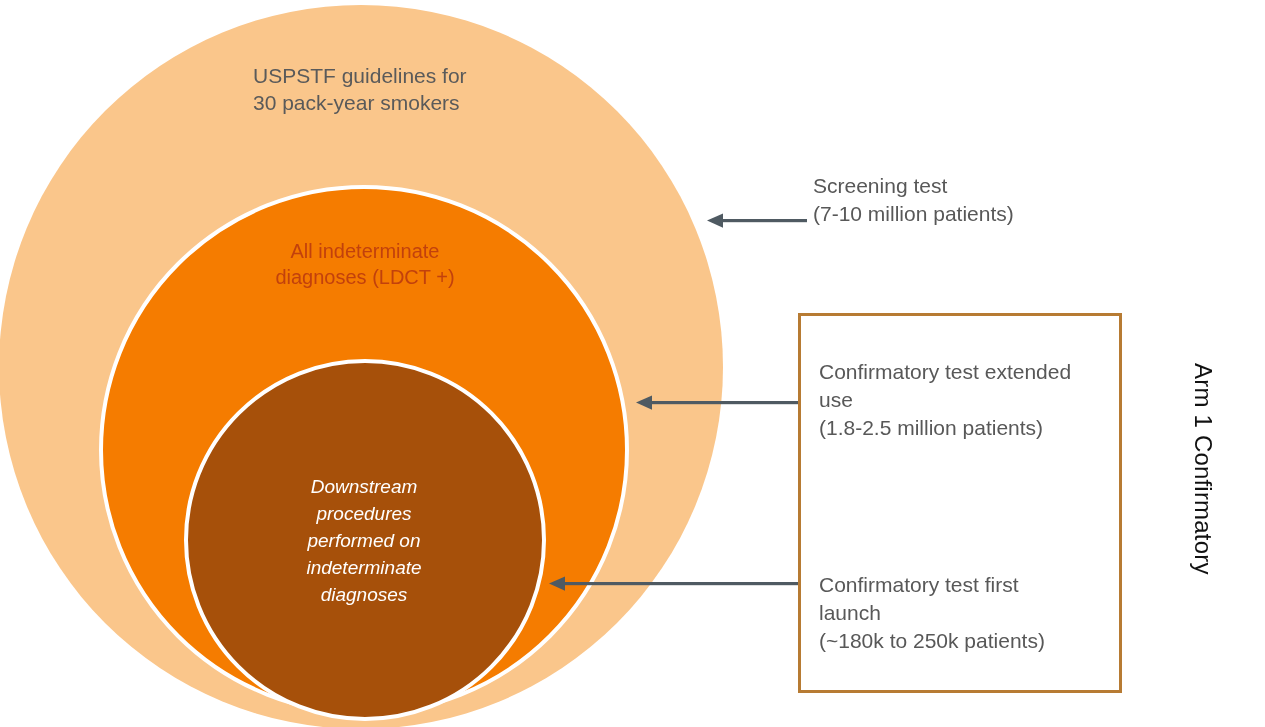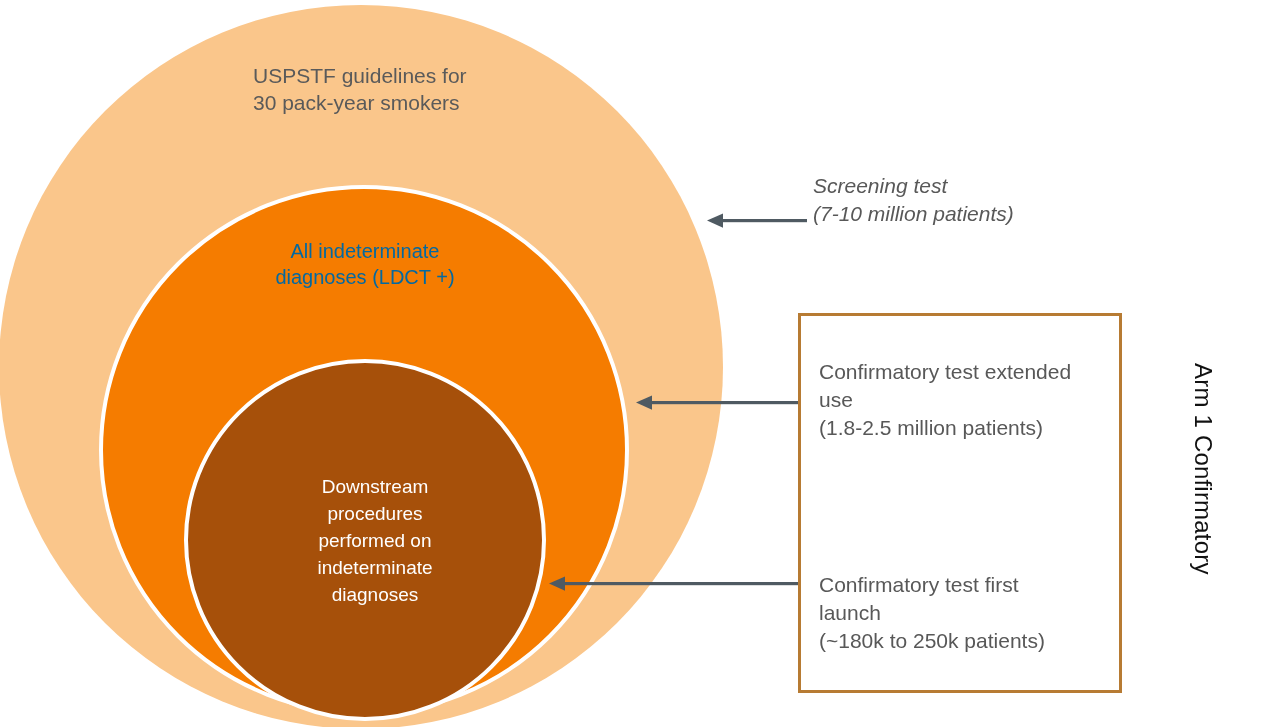--- a/index.html
+++ b/index.html
@@ -83,30 +83,31 @@
     text-align: left;
     padding-left: 103px;
     box-sizing: border-box;
   }
 
   .label-middle {
     left: 150px;
     top: 238px;
     width: 430px;
     font-size: 20px;
-    color: #0369a1;
+    color: #c2410c;
   }
 
   .label-inner {
-    left: 225px;
+    left: 214px;
     top: 474px;
     width: 300px;
     font-size: 19px;
     color: #ffffff;
     line-height: 1.42;
+    font-style: italic;
   }
 
   
   .arrow {
     position: absolute;
     height: 18px;
     pointer-events: none;
   }
   .arrow svg { display: block; }
 
@@ -142,21 +143,20 @@
   
   .screening-callout {
     position: absolute;
     left: 813px;
     top: 172px;
     width: 330px;
     font-size: 21px;
     color: #585858;
     line-height: 1.33;
     white-space: pre-line;
-    font-style: italic;
   }
 
   
   .arm-label {
     position: absolute;
     left: 1217px;
     top: 363px;
     font-size: 24px;
     color: #111111;
     white-space: nowrap;

